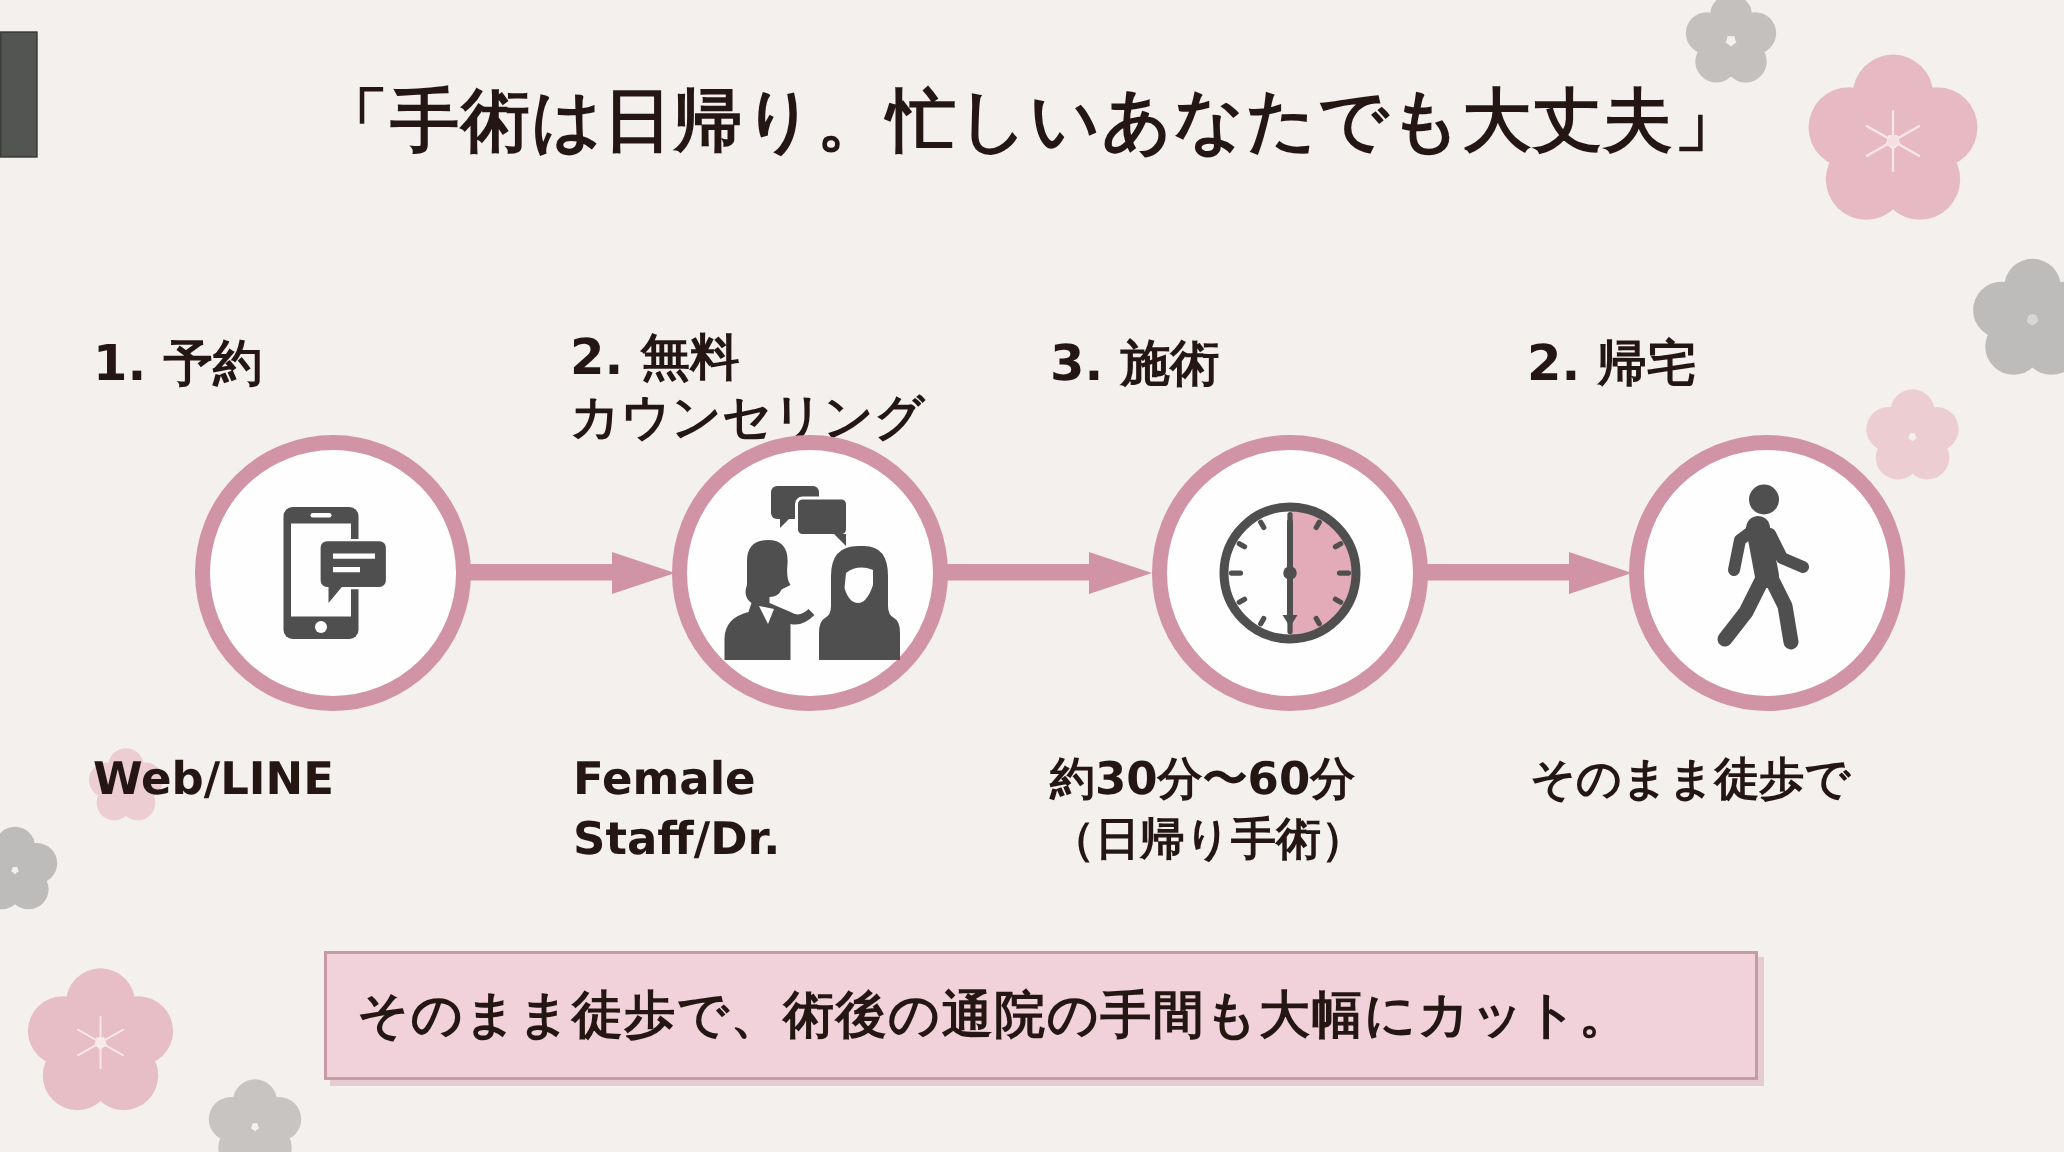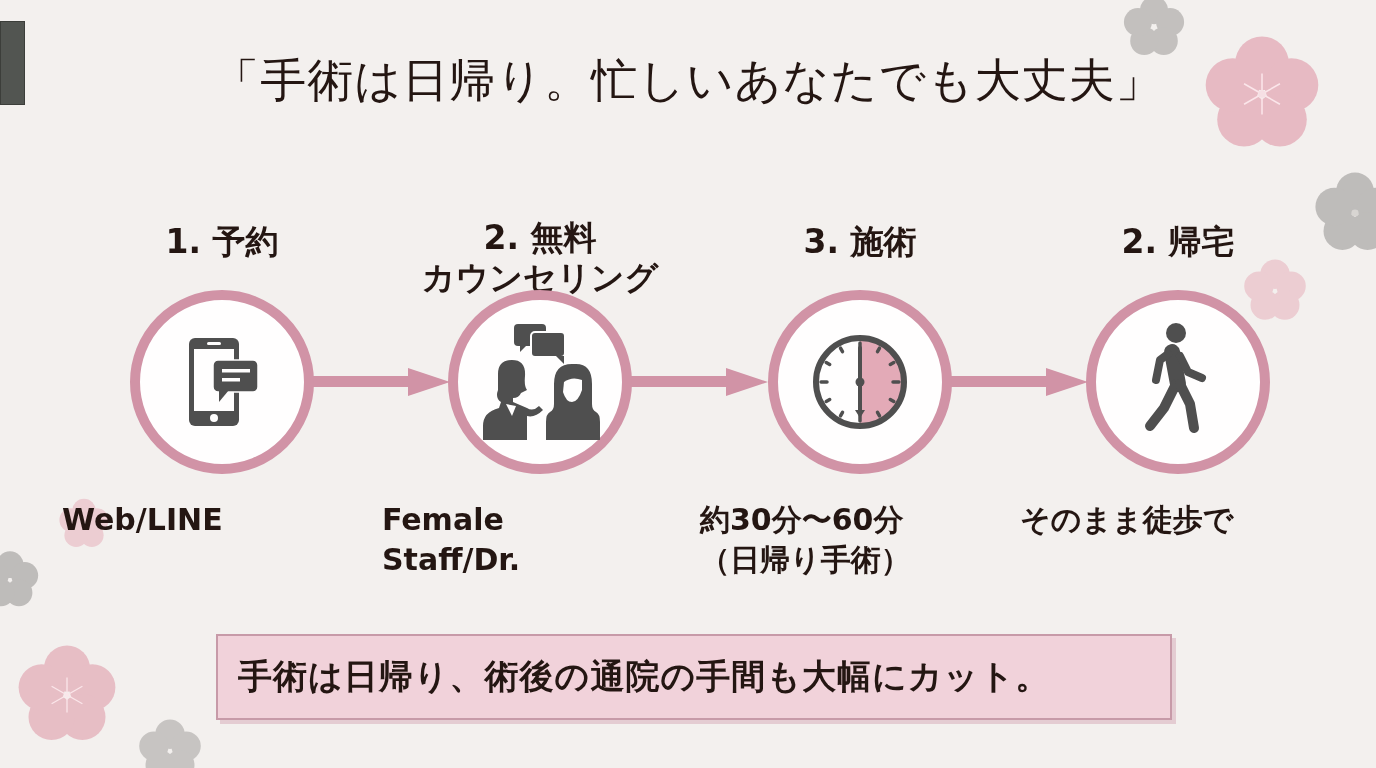--- a/index.html
+++ b/index.html
@@ -8,26 +8,26 @@
     background:#f3f0ee;
     font-family:"DejaVu Sans", sans-serif;
     color:#241612;
   }
   .corner-block {
     position:absolute; left:0; top:21px; width:25px; height:84px;
     background:#525551; border:1px solid #3c3e3a; box-sizing:border-box;
   }
   .title {
     position:absolute; left:0; right:0; top:50px; text-align:center;
-    font-family:"DejaVu Serif", serif; font-weight:normal;
+    font-family:"DejaVu Serif", serif; font-weight:bold;
     font-size:46px; letter-spacing:1px; color:#241612;
   }
   .flower { position:absolute; }
   .step-label {
-    position:absolute; width:320px; text-align:center;
+    position:absolute; width:320px; text-align:left;
     font-weight:bold; font-size:33px; line-height:40px; color:#241612;
   }
   .circle {
     position:absolute; width:184px; height:184px; border-radius:50%;
     box-sizing:border-box; border:10px solid #d193a6; background:#fffefe;
     display:flex; align-items:center; justify-content:center;
   }
   .arrow { position:absolute; top:368px; height:28px; }
   .desc {
     position:absolute; width:320px; text-align:left;
@@ -243,14 +243,14 @@
 </div>
 <div class="desc" style="left:700px;top:500px">
   <div>約30分〜60分</div>
   <div>（日帰り手術）</div>
 </div>
 <div class="desc" style="left:1020px;top:500px">
   <div>そのまま徒歩で</div>
 </div>
 
 <div class="banner">
-  <span class="banner-text">手術は日帰り、術後の通院の手間も大幅にカット。</span>
+  <span class="banner-text">そのまま徒歩で、術後の通院の手間も大幅にカット。</span>
 </div>
 
 </body></html>

